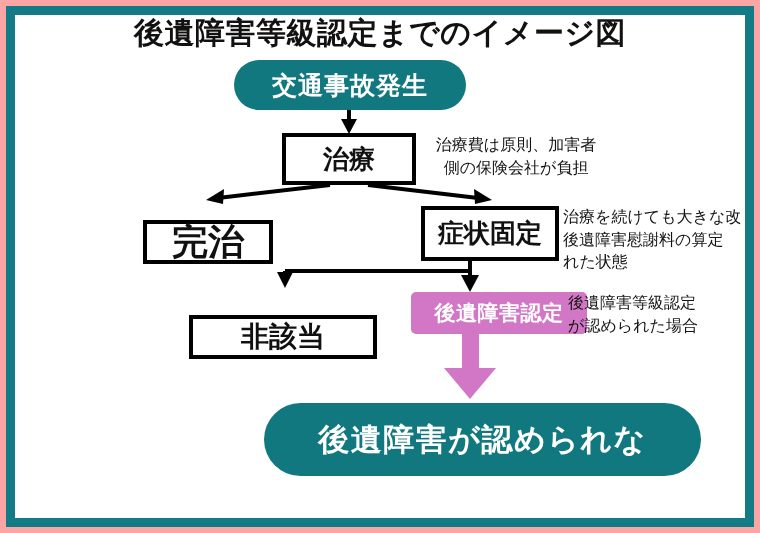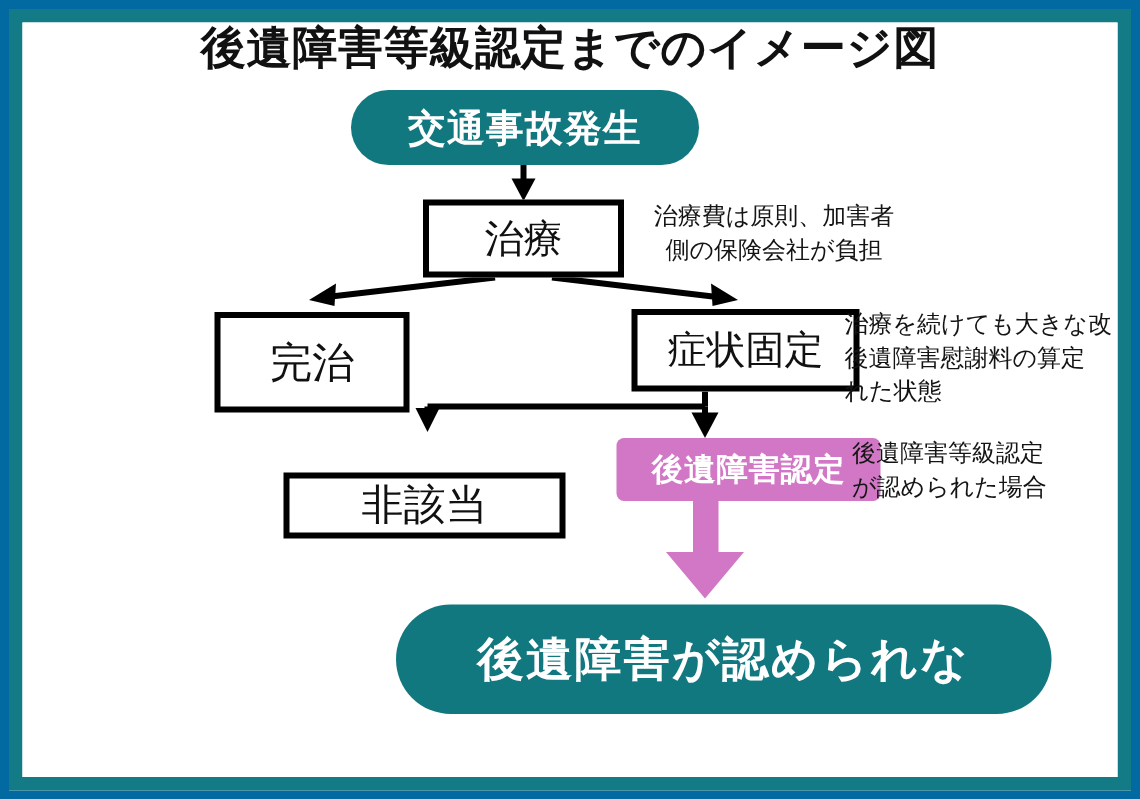--- a/index.html
+++ b/index.html
@@ -9,21 +9,21 @@
     background: #ffffff;
   }
   body {
     font-family: "Liberation Sans", "DejaVu Sans", sans-serif;
   }
 
   #canvas {
     position: relative;
     width: 760px;
     height: 533px;
-    background: #0369a1;
+    background: #fca5a5;
     overflow: hidden;
   }
 
   
   .frame {
     position: absolute;
     left: 6px;
     top: 6px;
     width: 748px;
     height: 521px;
@@ -89,44 +89,44 @@
     letter-spacing: 1.5px;
   }
 
   
   .box {
     position: absolute;
     box-sizing: border-box;
     background: #ffffff;
     border: 4px solid #000000;
     color: #111111;
-    font-weight: normal;
+    font-weight: bold;
     display: flex;
     align-items: center;
     justify-content: center;
     white-space: nowrap;
   }
   .box-chiryo {
     left: 282px;
     top: 133px;
     width: 134px;
     height: 52px;
     font-size: 26px;
   }
   .box-kanchi {
     left: 143px;
-    top: 208px;
+    top: 220px;
     width: 130px;
-    height: 67px;
-    font-size: 28px;
+    height: 44px;
+    font-size: 36px;
   }
   .box-koteii {
     left: 421px;
     top: 206px;
-    width: 152px;
+    width: 138px;
     height: 55px;
     font-size: 26px;
   }
   .box-higaitou {
     left: 189px;
     top: 287px;
     width: 188px;
     height: 44px;
     font-size: 28px;
     margin-top: 28px;

